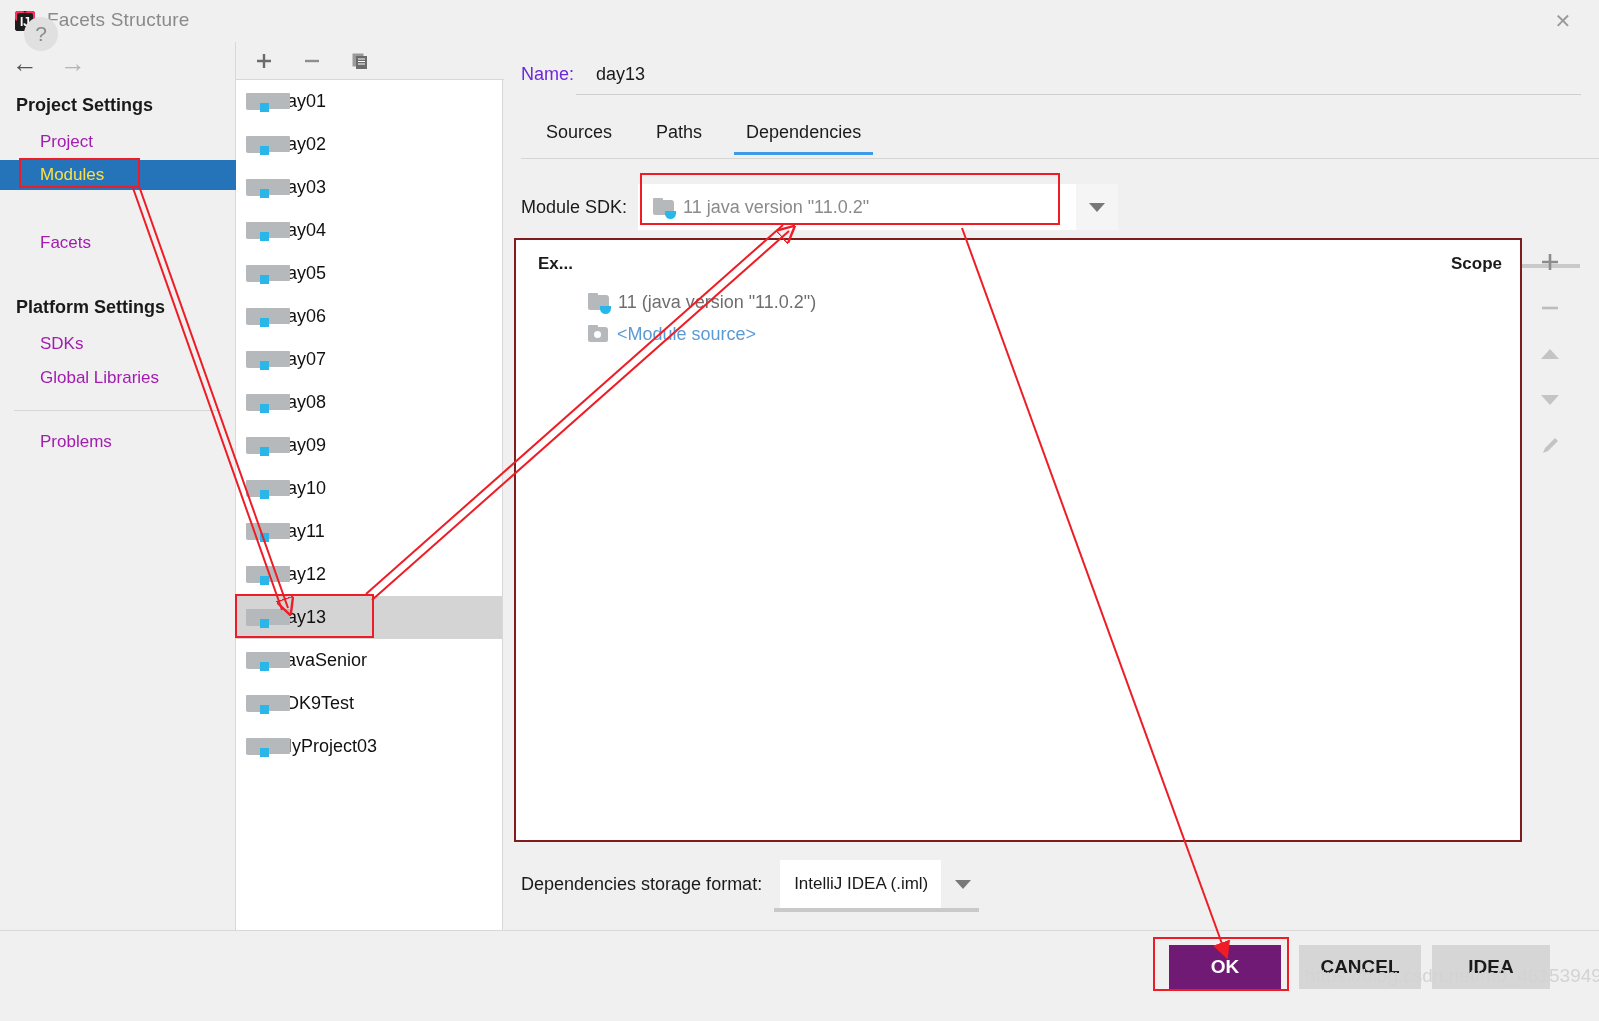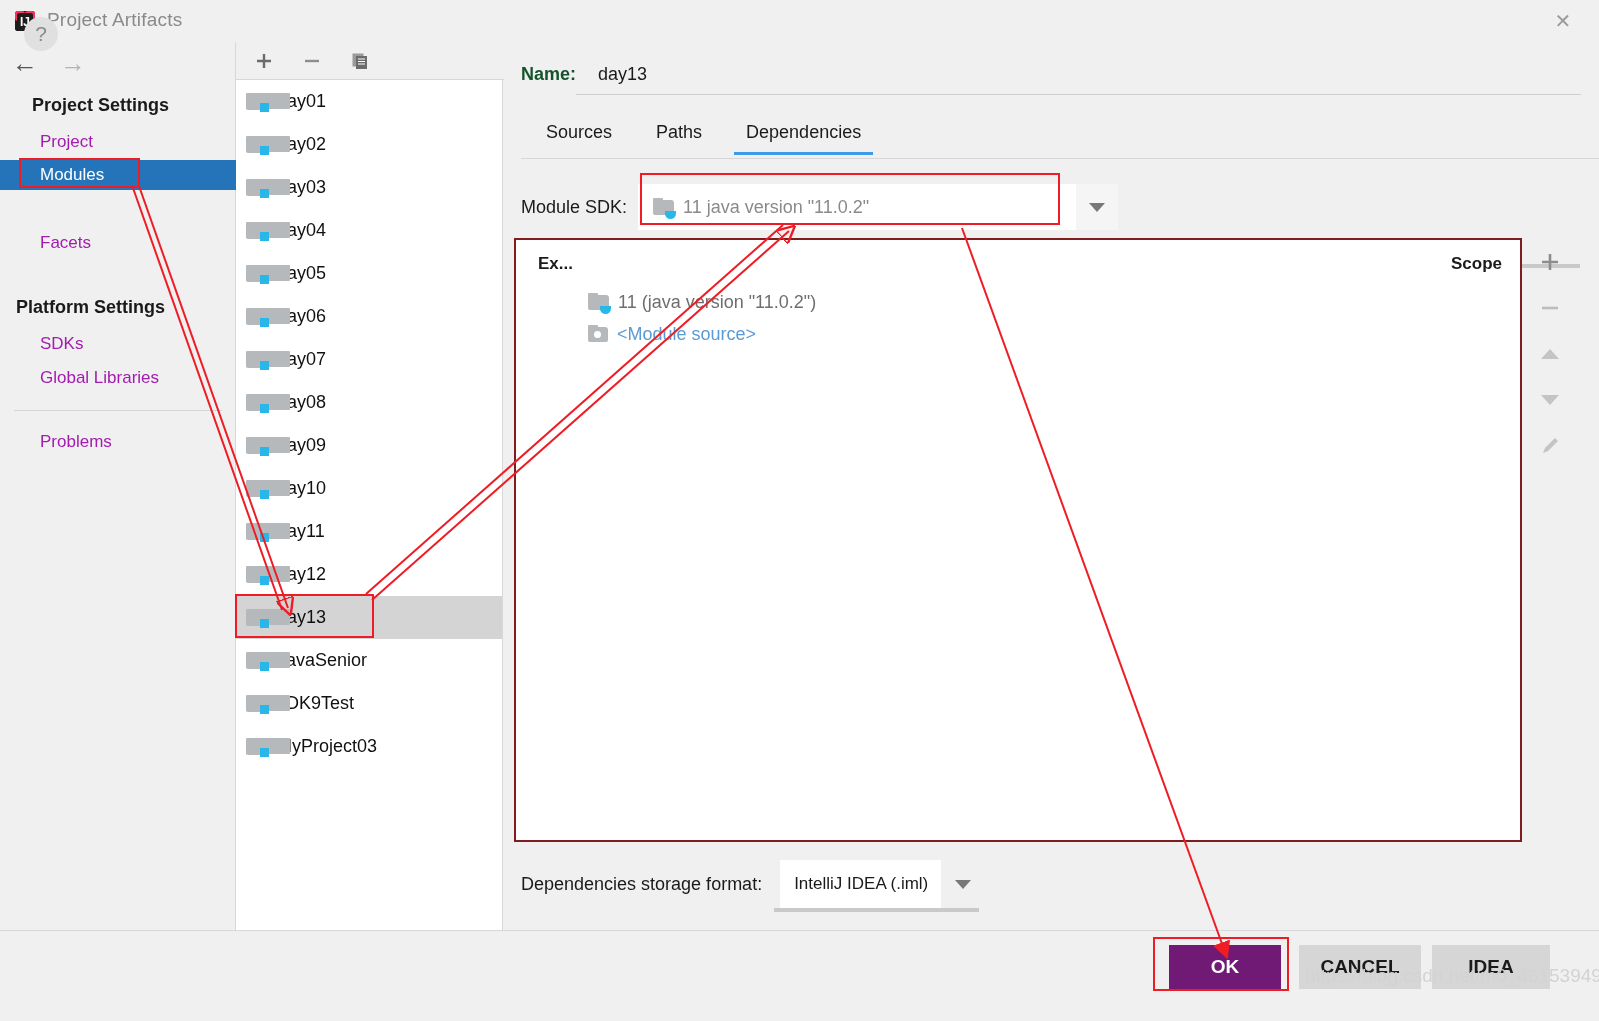--- a/index.html
+++ b/index.html
@@ -42,21 +42,21 @@
   .nav-arrow.fwd  { color: #b4b4b4; }
 
   .group-title {
     position: absolute; left: 16px; font-size: 18px; font-weight: bold; color: #1a1a1a;
   }
   .nav-item {
     position: absolute; left: 0; width: 236px; height: 30px;
     display: flex; align-items: center;
     font-size: 17px; color: #a21caf; padding-left: 40px;
   }
-  .nav-item.selected { background: #2573b8; color: #ffffff; }
+  .nav-item.selected { background: #2573b8; color: #fde047; }
   .sidebar-sep {
     position: absolute; left: 14px; width: 208px; height: 1px; background: #d6d6d6;
   }
 
   
   .mod-panel {
     position: absolute; left: 236px; top: 42px; width: 268px; height: 888px;
     background: #f0f0f0;
   }
   .mod-toolbar {
@@ -84,21 +84,21 @@
   }
   .folder-ico .badge {
     position: absolute; right: -1px; bottom: -1px; width: 9px; height: 9px; background: #29b6e8;
   }
 
   
   .detail {
     position: absolute; left: 504px; top: 42px; width: 1095px; height: 888px; background: #f0f0f0;
   }
   .name-row { position: absolute; left: 17px; top: 22px; display: flex; align-items: baseline; }
-  .name-label { font-size: 18px; color: #14532d; font-weight: bold; }
+  .name-label { font-size: 18px; color: #6d28d9; }
   .name-value { font-size: 18px; color: #1a1a1a; margin-left: 22px; }
   .name-underline {
     position: absolute; left: 72px; top: 52px; width: 1005px; height: 1px; background: #cfcfcf;
   }
 
   .tabs { position: absolute; left: 20px; top: 76px; display: flex; gap: 0; }
   .tab {
     position: relative; font-size: 18px; color: #1a1a1a; padding: 4px 22px 12px 22px;
   }
   .tab.active::after {
@@ -190,31 +190,31 @@
   <div class="titlebar">
     <svg class="logo-icon" viewBox="0 0 22 22">
       <rect x="1" y="1" width="20" height="20" rx="3" fill="#1d1d1d"></rect>
       <rect x="1" y="1" width="10" height="10" rx="3" fill="#fe315d"></rect>
       <rect x="11" y="11" width="10" height="10" rx="3" fill="#8e63f5"></rect>
       <rect x="1" y="11" width="10" height="10" rx="3" fill="#1d1d1d"></rect>
       <rect x="11" y="1" width="10" height="10" rx="3" fill="#fe315d"></rect>
       <rect x="3" y="3" width="16" height="16" rx="2" fill="#1d1d1d"></rect>
       <text x="11" y="16" font-size="12" font-weight="bold" fill="#ffffff" text-anchor="middle" font-family="Liberation Sans, sans-serif">IJ</text>
     </svg>
-    <div class="title-text">Project Artifacts</div>
+    <div class="title-text">Facets Structure</div>
     <div class="close-btn">✕</div>
   </div>
 
   <div class="sidebar">
     <div class="nav-arrows">
       <span class="nav-arrow back">←</span>
       <span class="nav-arrow fwd">→</span>
     </div>
 
-    <div class="group-title" style="top:53px;margin-left:16px;">Project Settings</div>
+    <div class="group-title" style="top:53px;">Project Settings</div>
     <div class="nav-item" style="top:85px;">
       <span>Project</span>
     </div>
     <div class="nav-item selected" style="top:118px;">
       <span>Modules</span>
     </div>
     <div class="nav-item" style="top:186px;">
       <span>Facets</span>
     </div>
 

